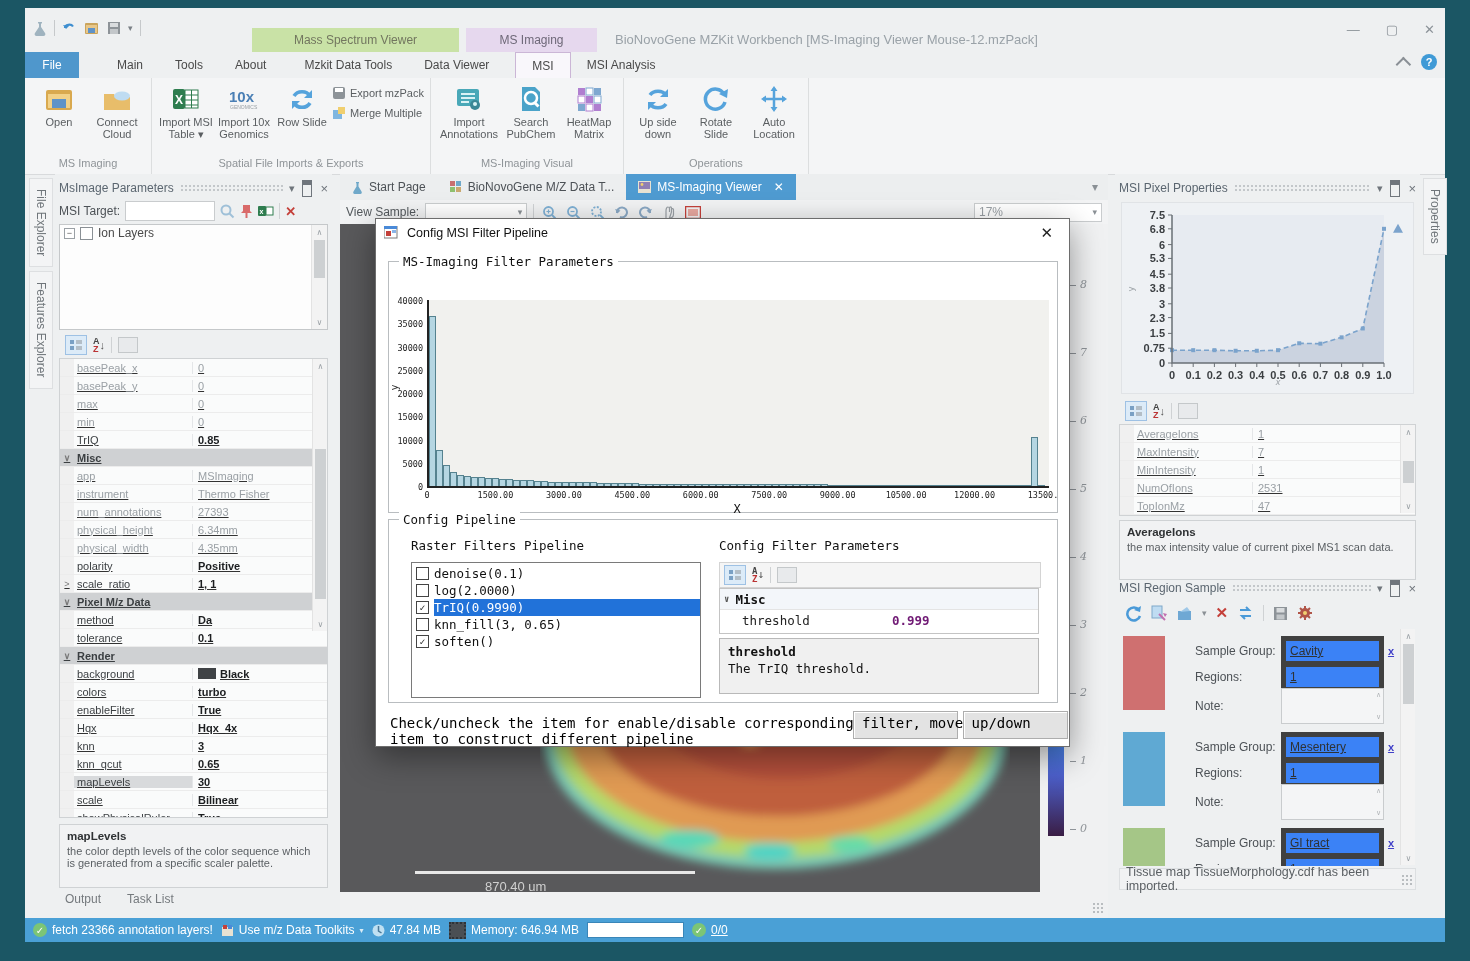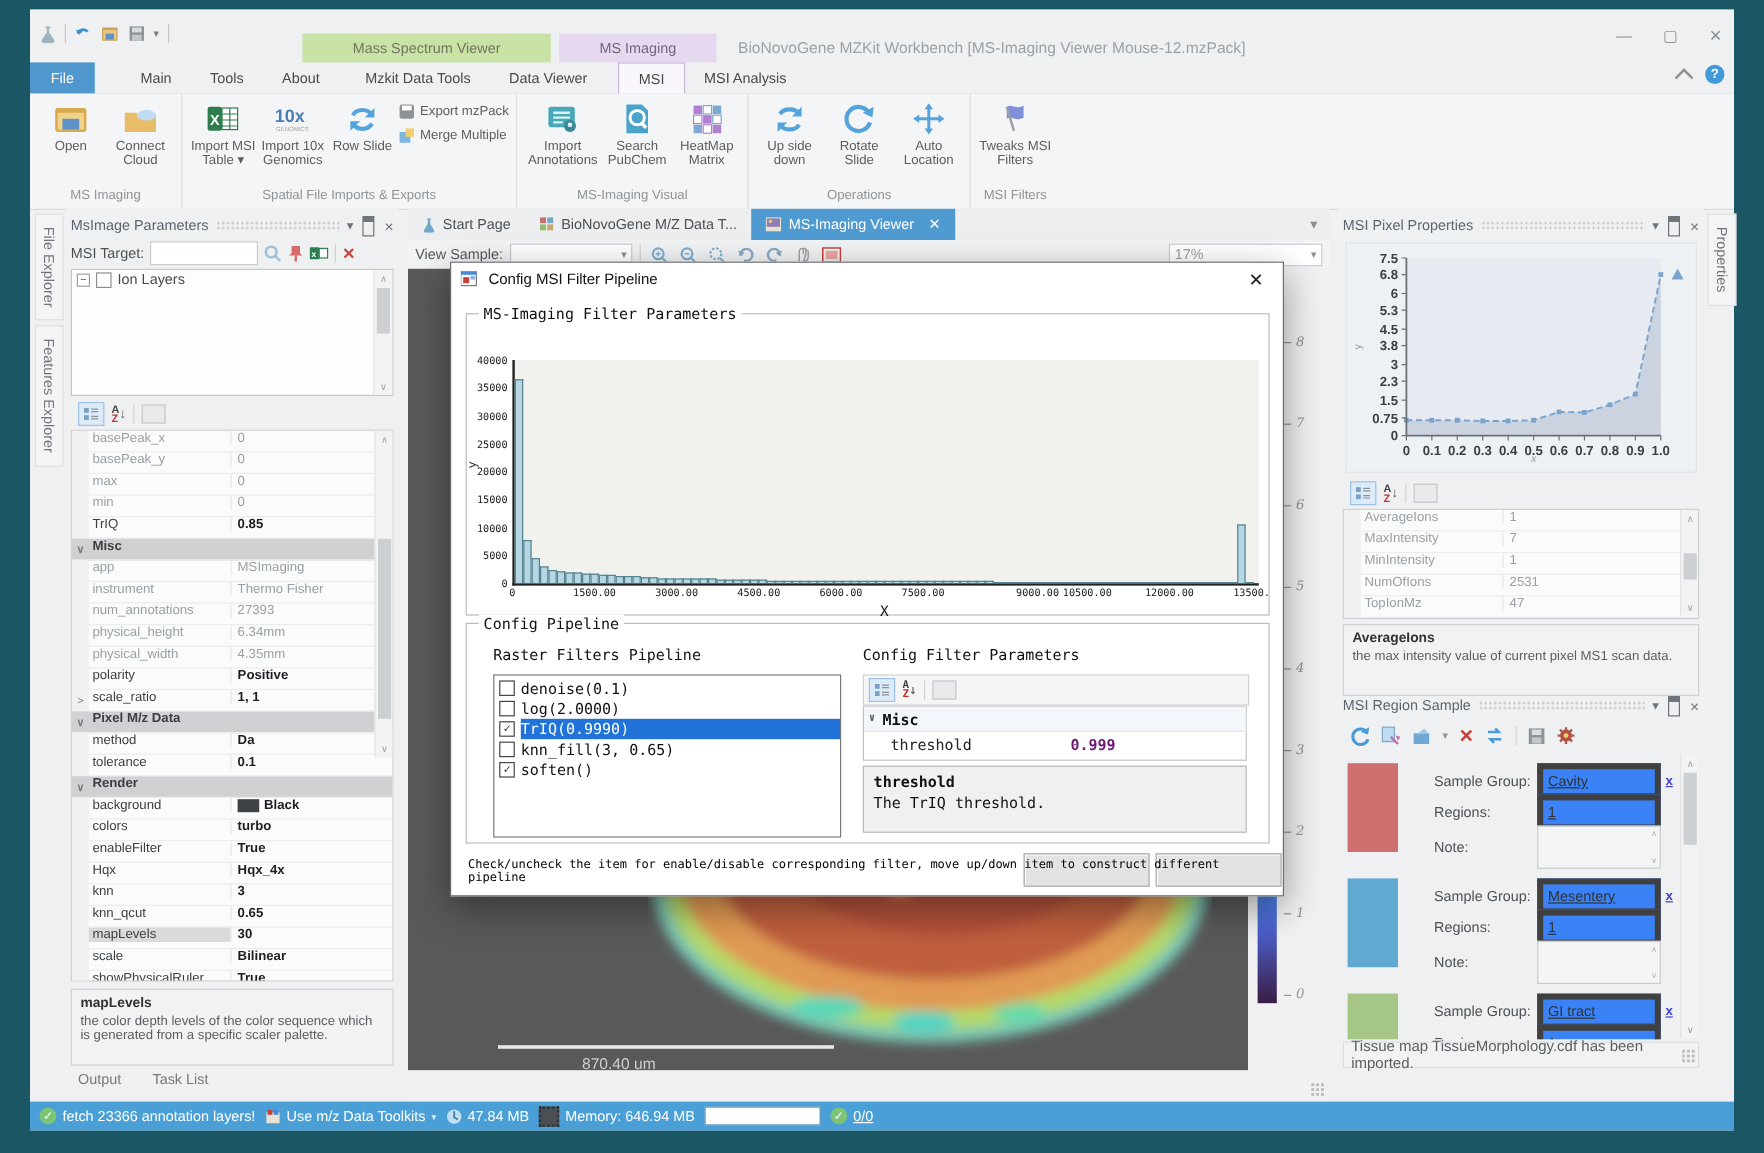--- a/index.html
+++ b/index.html
@@ -57,21 +57,21 @@
   .ptools{display:flex;align-items:center;gap:6px;padding:2px 6px;height:22px;}
   .catico{width:20px;height:18px;border:1px solid #9ec1e4;background:#dcebf8;display:flex;align-items:center;justify-content:center;}
   .azico{font-size:9px;color:#555;line-height:8px;display:flex;align-items:center;}
   .az{display:inline-flex;flex-direction:column;font-weight:bold;}
   .az i{font-style:normal;}
   .az .a{color:#444;} .az .z{color:#b33;}
   .tsep{width:1px;height:16px;background:#cfd2d4;}
   .propico{width:18px;height:14px;border:1px solid #c4c8ca;background:#e8eaec;}
   
   .pgrid{position:absolute;left:4px;right:4px;background:#fafbfb;border:1px solid #cfd2d4;overflow:hidden;}
-  .pgrow{display:flex;height:17px;align-items:flex-start;border-bottom:1px solid #ececec;font-size:11px;}
+  .pgrow{display:flex;height:17px;align-items:center;border-bottom:1px solid #ececec;font-size:11px;text-decoration:underline;}
   .pgrow .gut{flex:0 0 14px;height:100%;background:#f0f0f0;color:#777;font-size:9px;display:flex;align-items:center;justify-content:center;}
   .pgrow .pgname{flex:0 0 115px;padding-left:3px;color:#9aa0a5;overflow:hidden;white-space:nowrap;}
   .pgrow .pgval{flex:1;padding-left:5px;border-left:1px solid #e4e6e8;color:#9aa0a5;display:flex;align-items:center;gap:4px;overflow:hidden;white-space:nowrap;}
   .pgrow.b .pgname{color:#3b3f42;}
   .pgrow.b .pgval{color:#1c1e20;font-weight:bold;}
   .pgrow.cat{background:#cfd1d3;font-weight:bold;color:#3b3f42;}
   .pgrow.cat .gut{background:#cfd1d3;}
   .pgrow.cat .pgname{color:#3b3f42;flex:1;}
   .pgrow.sel .pgname{background:#d8dadc;}
   .swatch{width:18px;height:11px;display:inline-block;}
@@ -139,21 +139,21 @@
   .pllabel{margin-left:5px;flex:1;line-height:17px;}
   .pl-row.plsel .pllabel{background:#2172d9;color:#fff;}
   .dtoolbar{position:absolute;height:24px;background:#f5f5f5;border:1px solid #d4d4d4;display:flex;align-items:center;gap:6px;padding:0 4px;}
   .dgrid{position:absolute;background:#fff;border:1px solid #c4c4c4;font-size:12.5px;}
   .dgcat{height:20px;display:flex;align-items:center;background:#f3f6fa;font-weight:bold;color:#111;gap:6px;padding-left:4px;border-bottom:1px solid #e4e4e4;}
   .dgrow{height:20px;display:flex;align-items:center;}
   .dgrow .n{flex:0 0 150px;padding-left:22px;color:#222;}
   .dgrow .v{flex:1;font-weight:bold;color:#701a75;}
   .ddesc{position:absolute;background:#f0f0f0;border:1px solid #b9b9b9;padding:5px 8px;font-size:12.5px;color:#111;}
   .ddesc b{display:block;margin-bottom:2px;}
-  .dinstr{position:absolute;left:14px;top:496px;width:670px;font-size:10px;color:#000;z-index:3;}
+  .dinstr{position:absolute;left:14px;top:496px;width:670px;font-size:14px;color:#000;z-index:3;}
   .dbtn{position:absolute;top:492px;width:103px;height:26px;background:#e3e3e3;border:1px solid #adadad;box-shadow:inset 1px 1px 0 #fff;z-index:1;}
   .dlabel{position:absolute;font-size:12.5px;color:#111;}
   svg text{font-family:"Liberation Sans",sans-serif;}
 </style>
 </head>
 <body>
 
 <div class="window">
 
   <div class="titlebar">
@@ -357,34 +357,20 @@
                 <path d="M14 2v22M3 13h22" stroke="#55a3dc" stroke-width="2.5"></path>
                 <path d="M14 0l-3.5 5h7zM14 26l-3.5-5h7zM1 13l5-3.5v7zM27 13l-5-3.5v7z" fill="#55a3dc"></path>
               </svg>
             </div>
           <div class="rlabel">Auto Location</div>
         </div>
       </div>
       <div class="rgname">Operations</div>
     </div>
 
-    <div class="rgroup" style="border-right:none;">
-      <div class="rbtns">
-        <div class="rbtn" style="width:62px;">
-          <div class="ric">
-              <svg width="26" height="26">
-                <path d="M6 3c4-3 9 3 14-1v10c-5 4-10-2-14 1z" fill="#7f8fdc"></path>
-                <path d="M6 3l6 20" stroke="#9aa0a5" stroke-width="2"></path>
-              </svg>
-            </div>
-          <div class="rlabel">Tweaks MSI Filters</div>
-        </div>
-      </div>
-      <div class="rgname">MSI Filters</div>
-    </div>
   </div>
 
   <div class="main">
 
     <div class="vstrip">
       <div class="vtab">File Explorer</div>
       <div class="vtab">Features Explorer</div>
     </div>
 
     <div class="panel" style="left:30px;top:0;width:277px;height:744px;">
@@ -1109,21 +1095,21 @@
             <div class="hbar" style="height: 1px;"></div>
           </div>
         </div>
       <div id="hist-xlabels">
           <span class="hxl" style="left: 38px;">0</span>
           <span class="hxl" style="left: 106.444px;">1500.00</span>
           <span class="hxl" style="left: 174.889px;">3000.00</span>
           <span class="hxl" style="left: 243.333px;">4500.00</span>
           <span class="hxl" style="left: 311.778px;">6000.00</span>
           <span class="hxl" style="left: 380.222px;">7500.00</span>
-          <span class="hxl" style="left: 448.667px; margin-left: 27px;">9000.00</span>
+          <span class="hxl" style="left: 448.667px;">9000.00</span>
           <span class="hxl" style="left: 517.111px;">10500.00</span>
           <span class="hxl" style="left: 585.556px;">12000.00</span>
           <span class="hxl" style="left: 654px;">13500.</span>
         </div>
       <div class="hxlabel">X</div>
     </div>
 
     <div class="groupbox" style="left:12px;top:300px;width:668px;height:182px;">
       <span class="gblabel">Config Pipeline</span>
       <div class="dlabel" style="left:22px;top:18px;">Raster Filters Pipeline</div>

